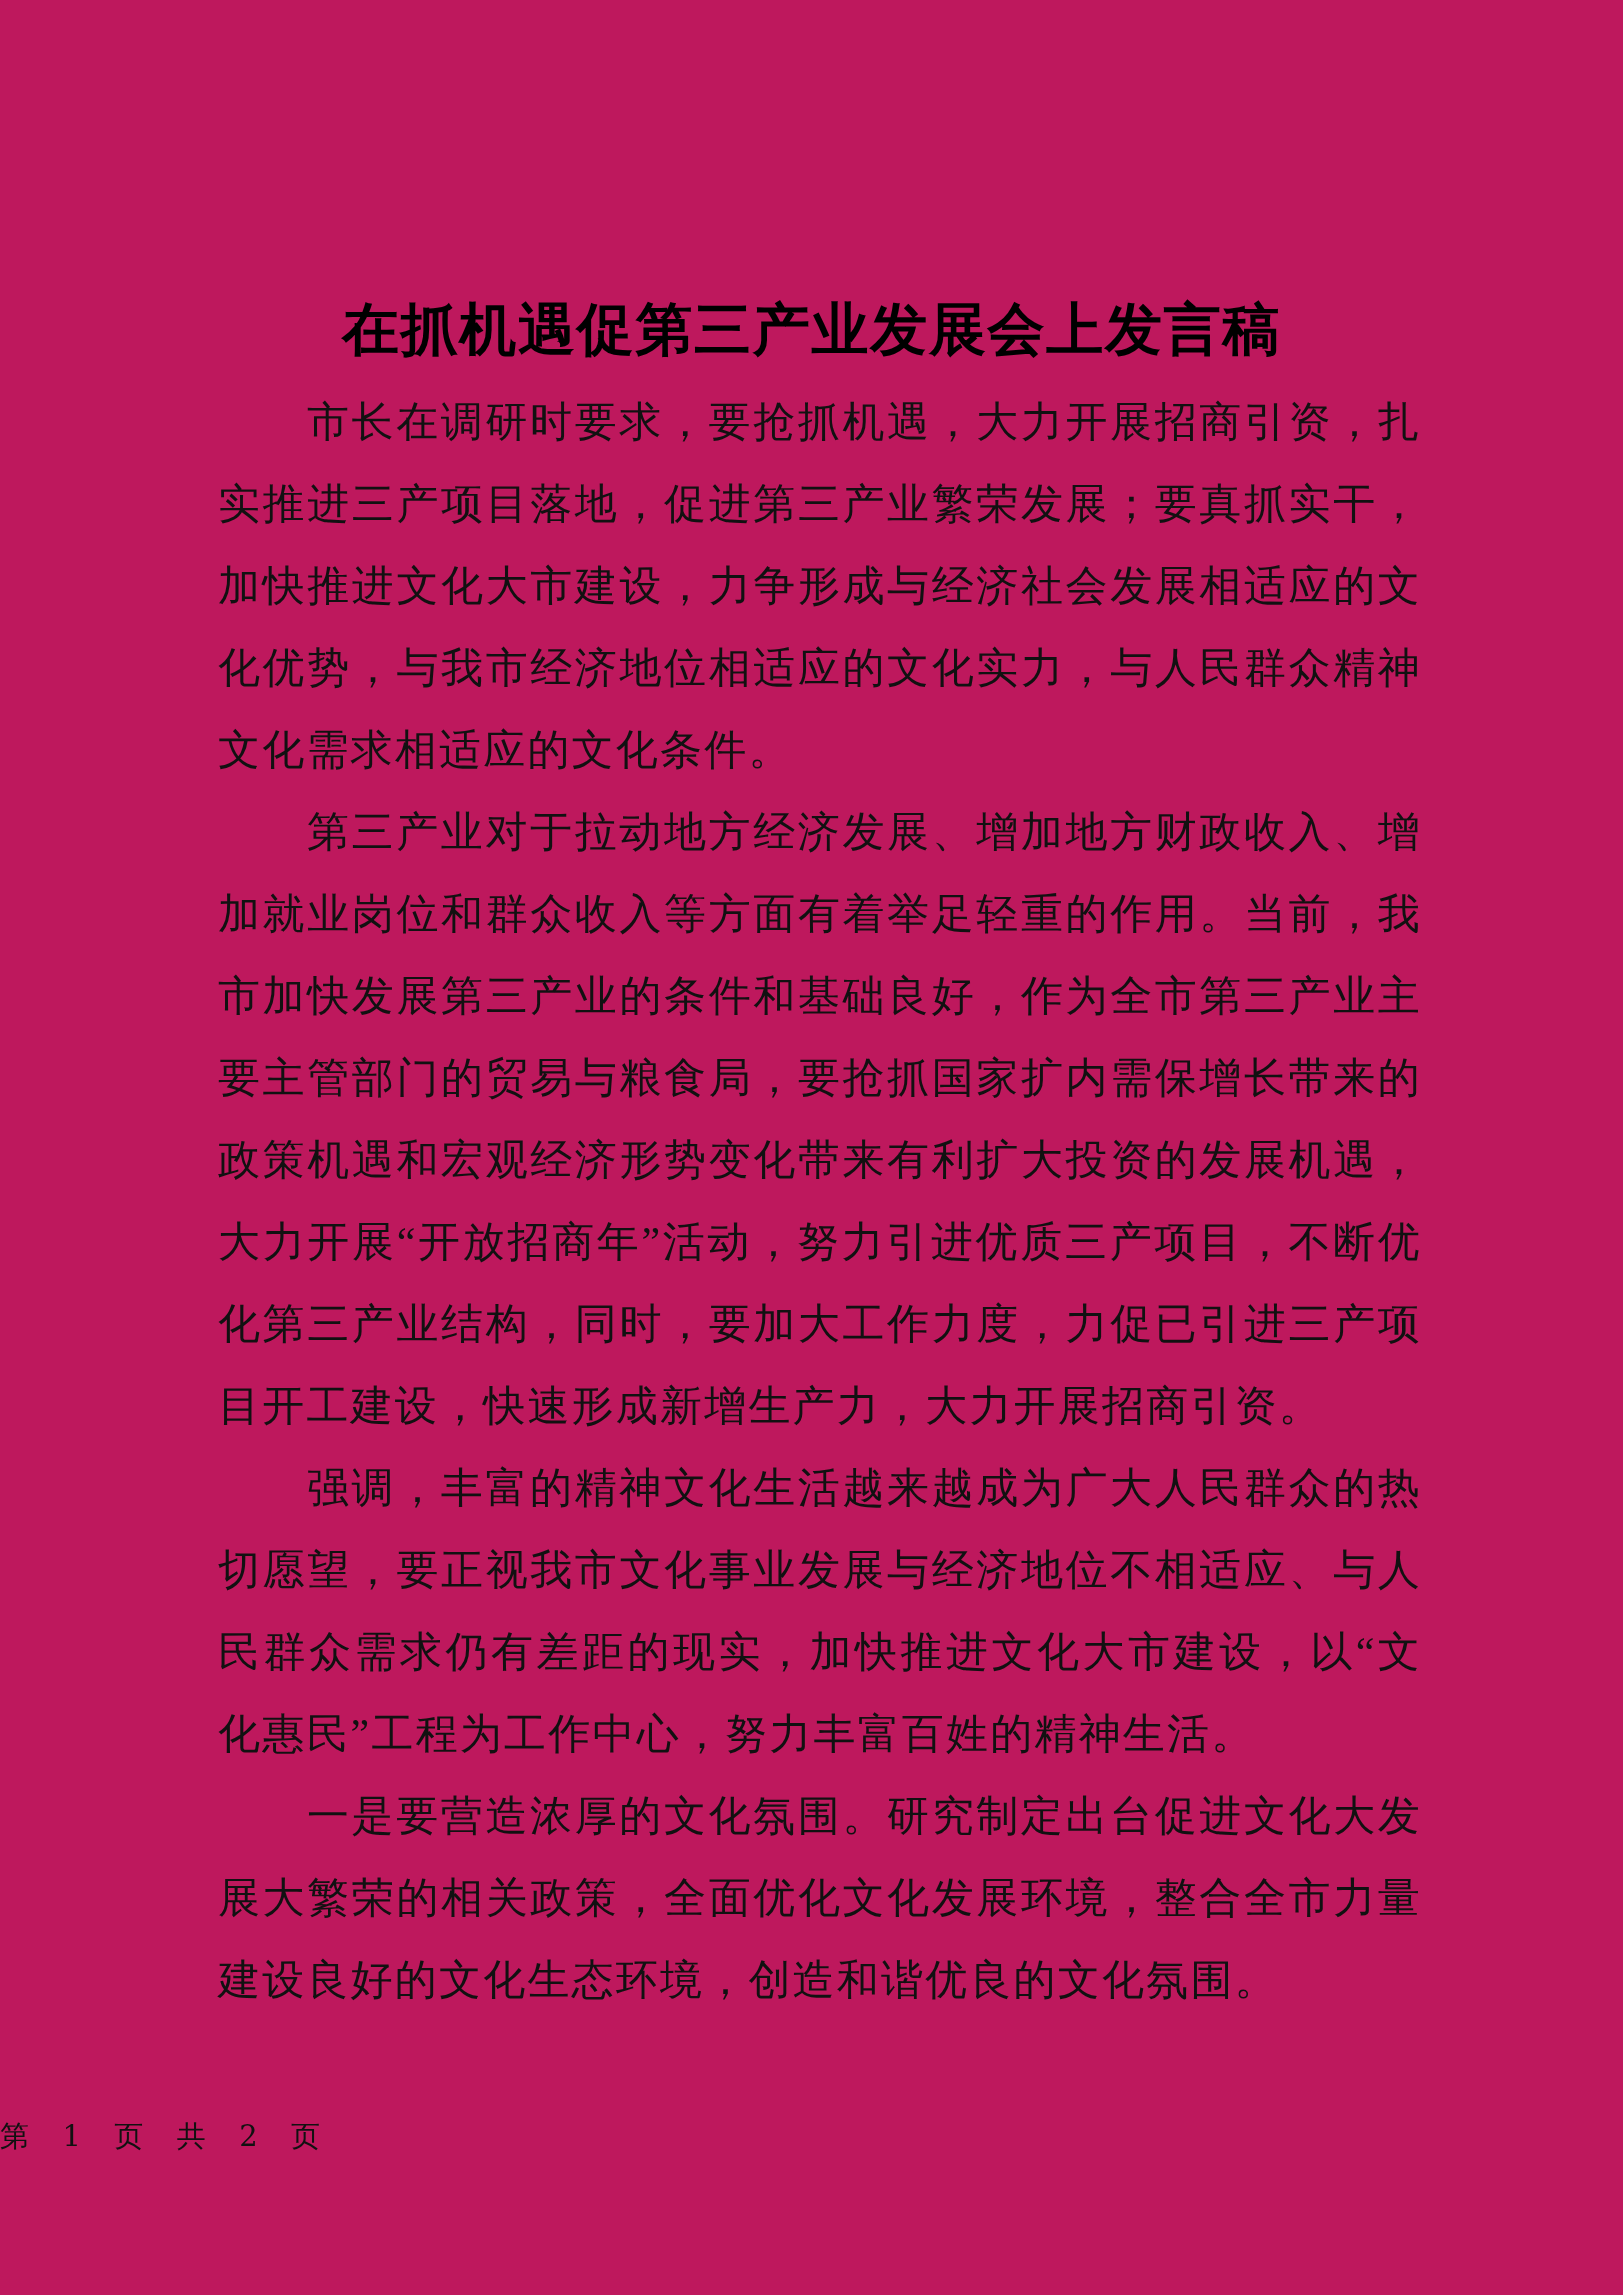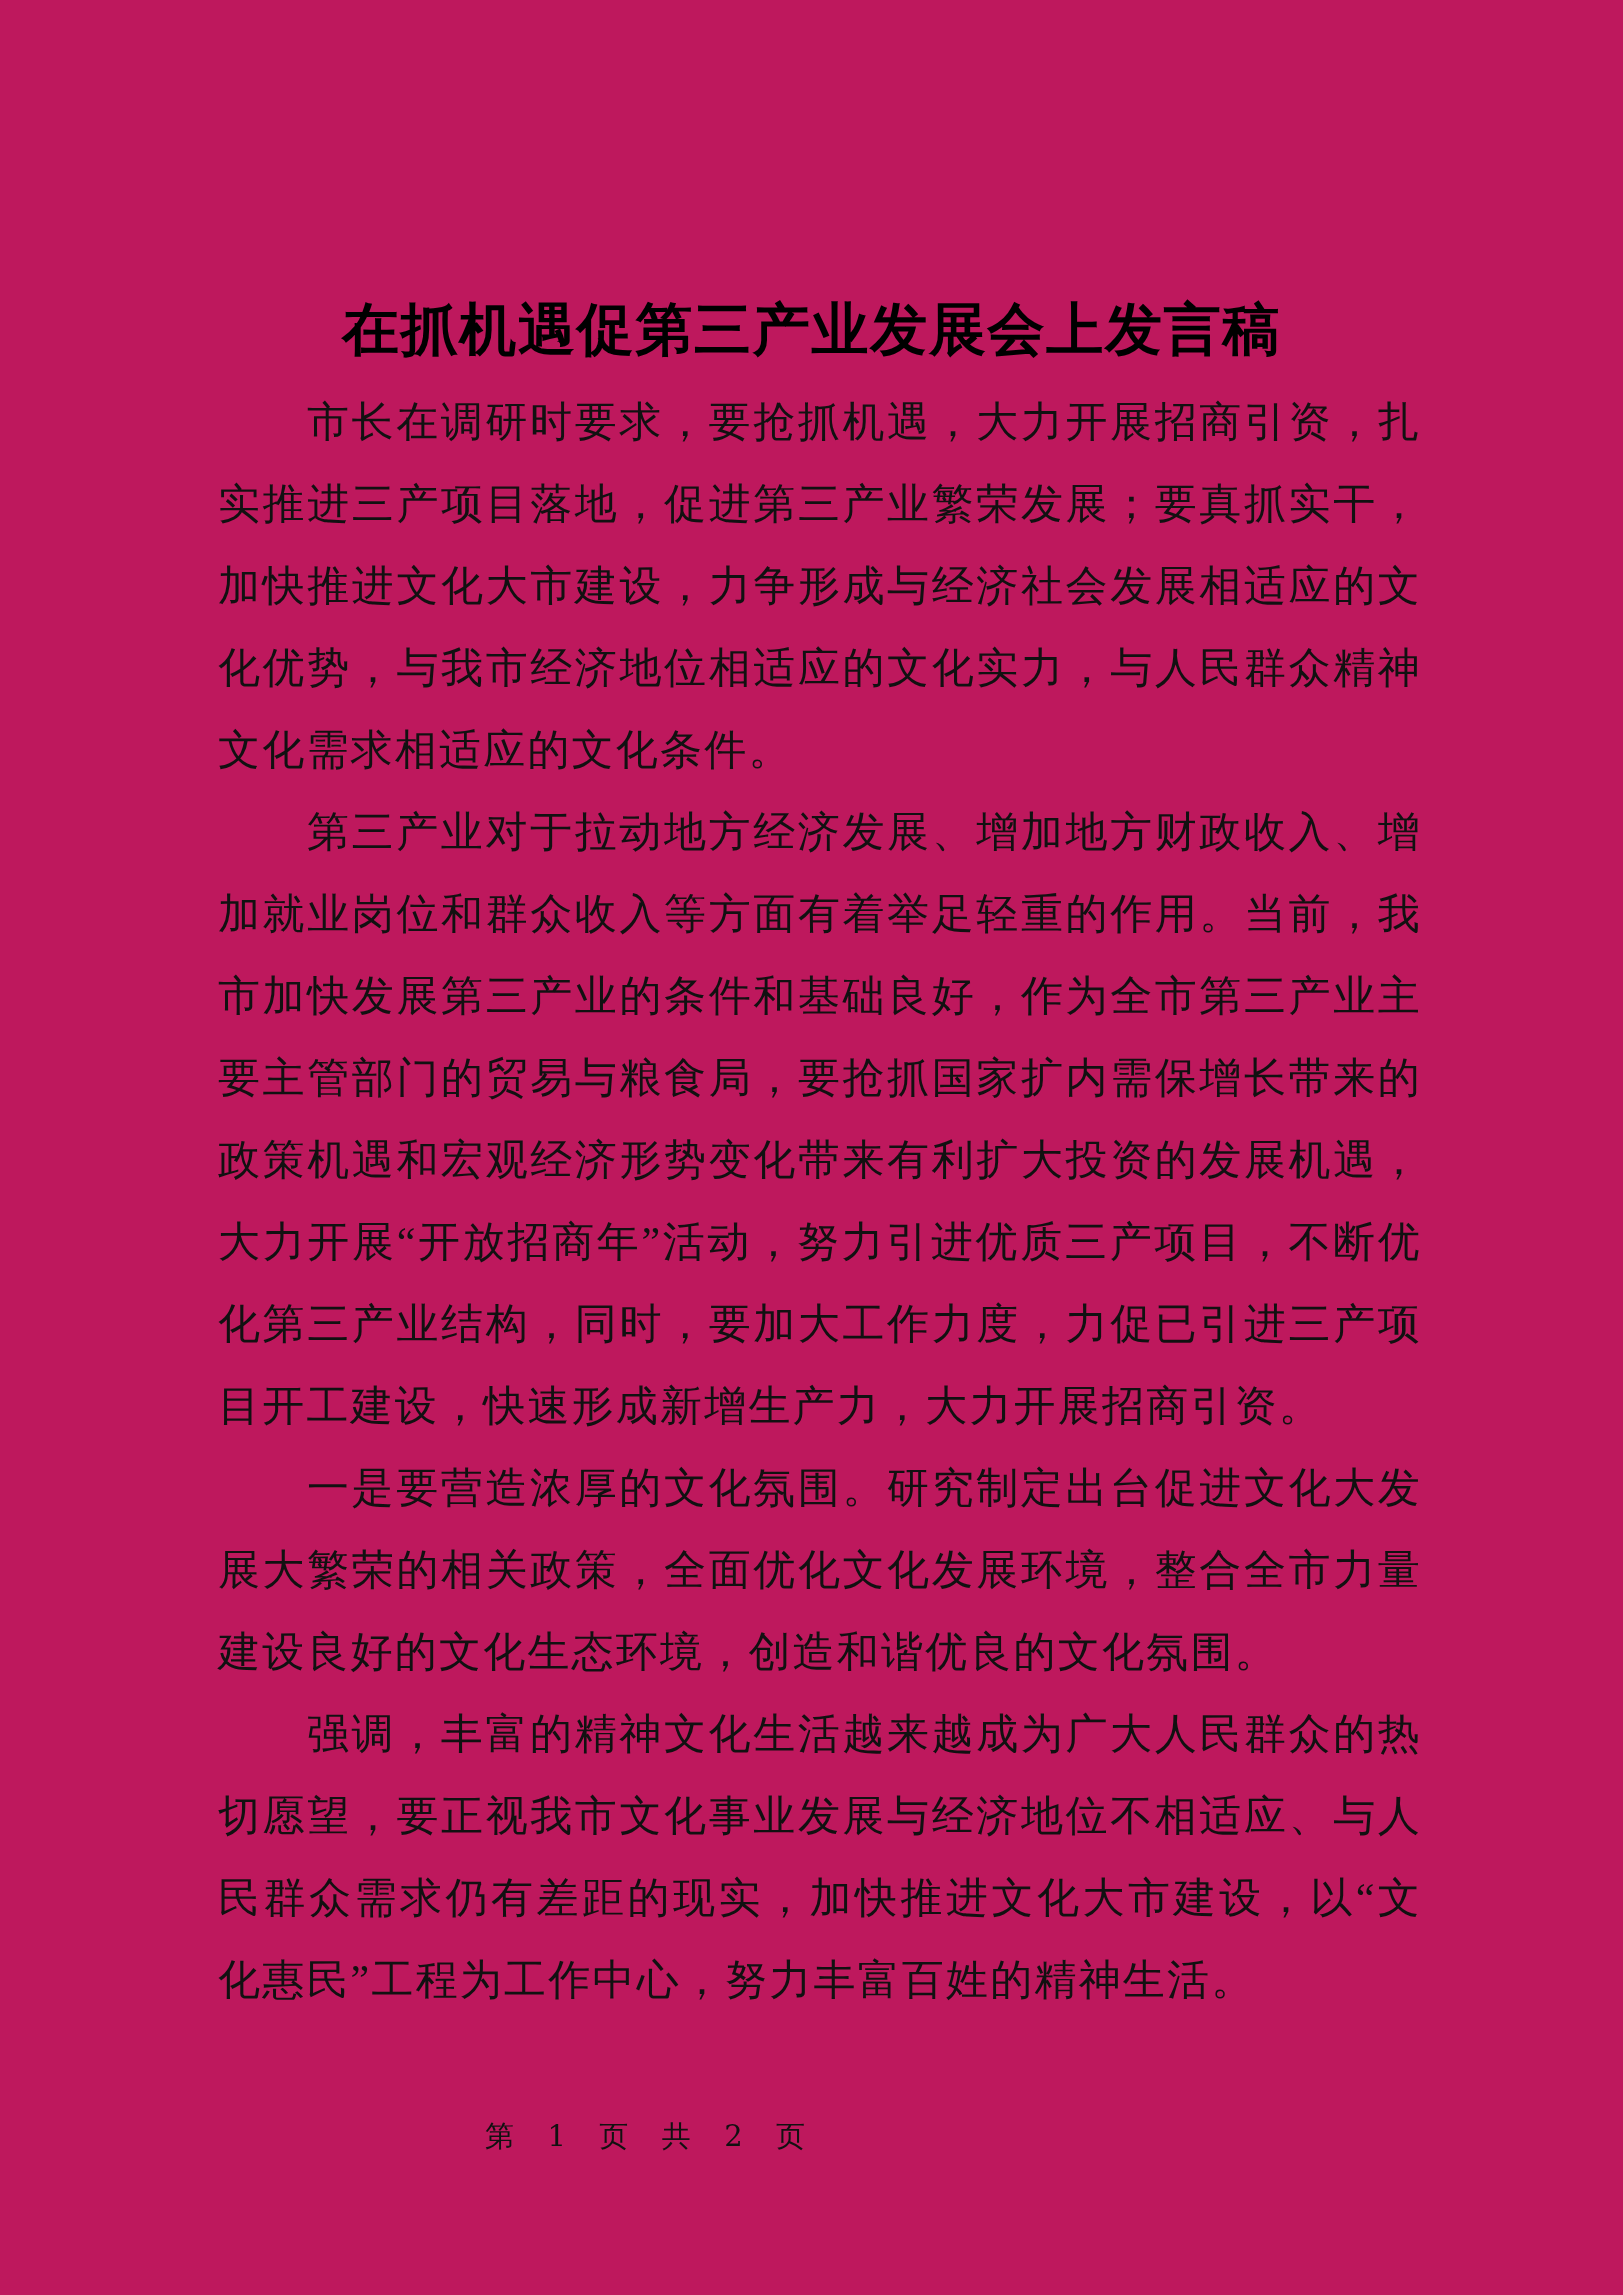--- a/index.html
+++ b/index.html
@@ -52,21 +52,21 @@
     .doc-body p {
       margin: 0;
       padding: 0;
       text-indent: 89px;
     }
     .page-footer {
       position: absolute;
       left: 0;
       top: 2119px;
       width: 1290px;
-      text-align: center;
+      text-align: left;
       font-family: "DejaVu Serif", "Liberation Serif", serif;
       font-size: 29px;
       line-height: 34px;
       color: #111111;
     }
     .page-footer span {
       display: inline-block;
     }
     .gap {
       display: inline-block;
@@ -76,22 +76,22 @@
 </head>
 <body>
 
 <div class="page">
 
   <h1 class="doc-title">在抓机遇促第三产业发展会上发言稿</h1>
 
   <div class="doc-body">
     <p>市长在调研时要求，要抢抓机遇，大力开展招商引资，扎实推进三产项目落地，促进第三产业繁荣发展；要真抓实干，加快推进文化大市建设，力争形成与经济社会发展相适应的文化优势，与我市经济地位相适应的文化实力，与人民群众精神文化需求相适应的文化条件。</p>
     <p>第三产业对于拉动地方经济发展、增加地方财政收入、增加就业岗位和群众收入等方面有着举足轻重的作用。当前，我市加快发展第三产业的条件和基础良好，作为全市第三产业主要主管部门的贸易与粮食局，要抢抓国家扩内需保增长带来的政策机遇和宏观经济形势变化带来有利扩大投资的发展机遇，大力开展“开放招商年”活动，努力引进优质三产项目，不断优化第三产业结构，同时，要加大工作力度，力促已引进三产项目开工建设，快速形成新增生产力，大力开展招商引资。</p>
+    <p>强调，丰富的精神文化生活越来越成为广大人民群众的热切愿望，要正视我市文化事业发展与经济地位不相适应、与人民群众需求仍有差距的现实，加快推进文化大市建设，以“文化惠民”工程为工作中心，努力丰富百姓的精神生活。</p>
     <p>一是要营造浓厚的文化氛围。研究制定出台促进文化大发展大繁荣的相关政策，全面优化文化发展环境，整合全市力量建设良好的文化生态环境，创造和谐优良的文化氛围。</p>
-    <p>强调，丰富的精神文化生活越来越成为广大人民群众的热切愿望，要正视我市文化事业发展与经济地位不相适应、与人民群众需求仍有差距的现实，加快推进文化大市建设，以“文化惠民”工程为工作中心，努力丰富百姓的精神生活。</p>
   </div>
 
   <div class="page-footer">
     <span>第</span>
     <span class="gap"></span>
     <span>1</span>
     <span class="gap"></span>
     <span>页</span>
     <span class="gap"></span>
     <span>共</span>

